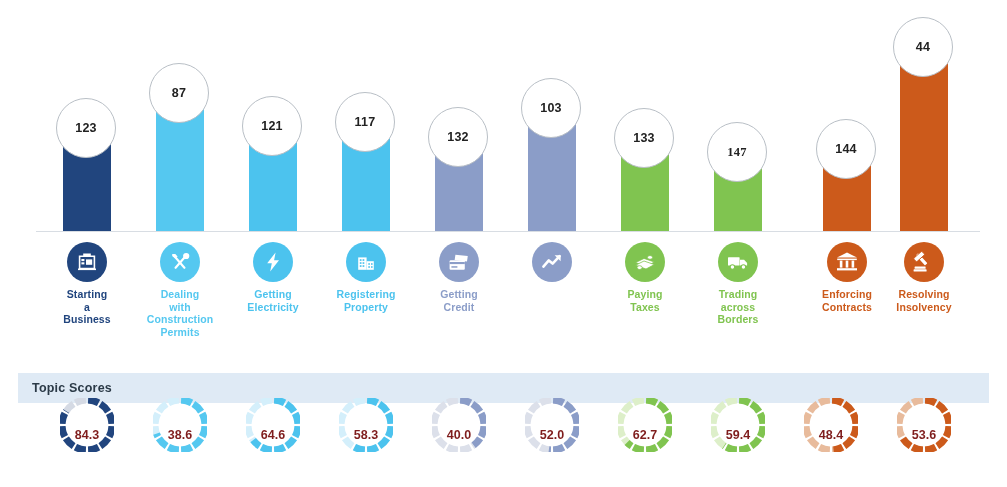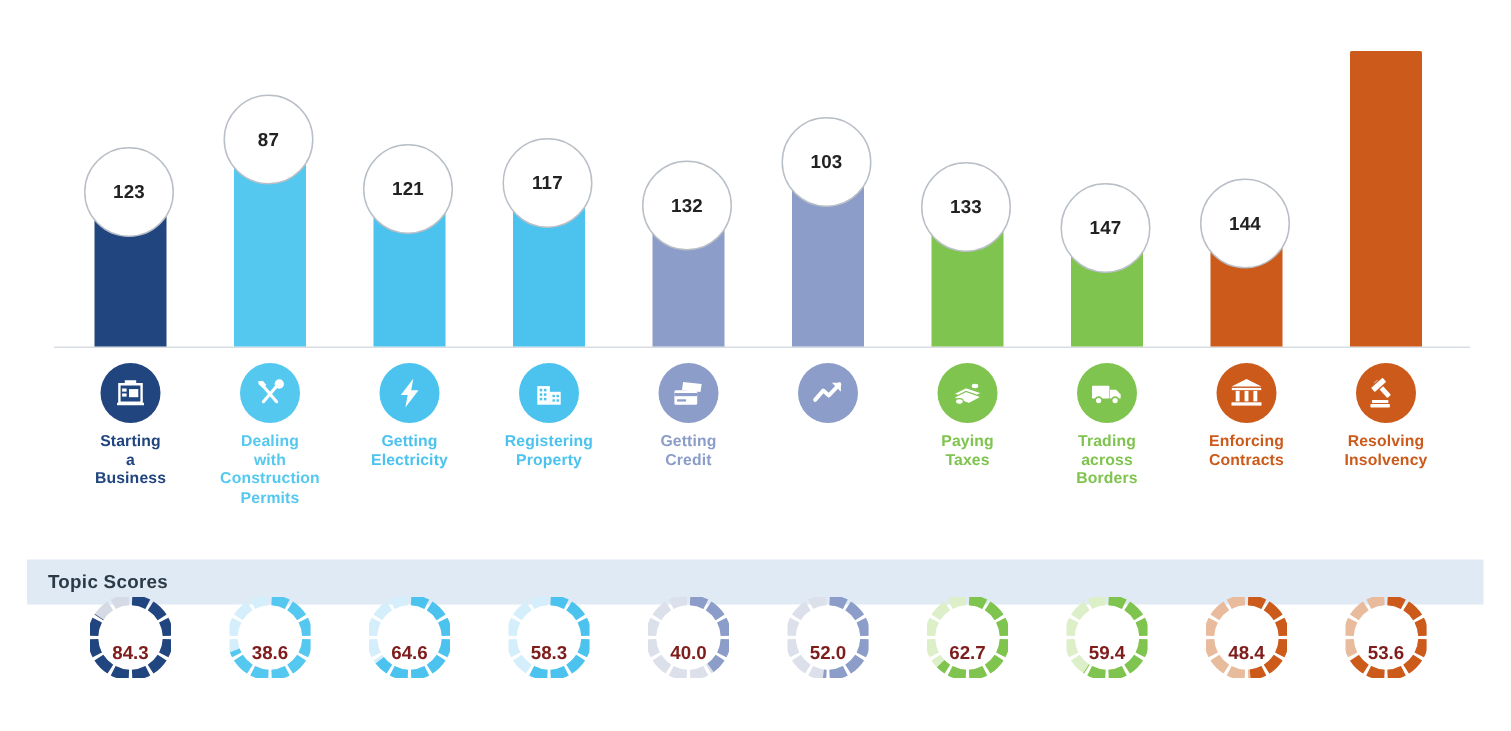--- a/index.html
+++ b/index.html
@@ -305,38 +305,38 @@
         </div>
         <div class="topic-label" style="color: rgb(128, 196, 80);">
           <div>Paying</div>
           <div>Taxes</div>
         </div>
       </div>
       <div class="topic-col" style="left: 691px;">
         <div class="bar-area">
           <div class="bar" style="height: 92px; background: rgb(128, 196, 80);"></div>
         </div>
-        <div class="bubble" style="top: 122px;">
+        <div class="bubble" style="top: 122px; font-family: Liberation Serif, serif;">
           <span>147</span>
         </div>
         <div class="icon-wrap" style="background: rgb(128, 196, 80);">
           <svg width="24" height="24" viewBox="0 0 24 24">
             <rect x="2" y="7.2" width="11.6" height="8.4" rx="0.6" fill="#fff"></rect>
             <path fill="#fff" d="M14 9.8h4.1l3 3.2v2.6H14z"></path>
             <circle cx="6.4" cy="17" r="2.3" fill="#fff" stroke="#80c450" stroke-width="1.1"></circle>
             <circle cx="17.4" cy="17" r="2.3" fill="#fff" stroke="#80c450" stroke-width="1.1"></circle>
           </svg>
         </div>
         <div class="topic-label" style="color: rgb(128, 196, 80);">
           <div>Trading</div>
           <div>across</div>
           <div>Borders</div>
         </div>
       </div>
-      <div class="topic-col" style="left: 784px;">
+      <div class="topic-col" style="left: 800px;">
         <div class="bar-area">
           <div class="bar" style="height: 95px; background: rgb(204, 90, 27);"></div>
         </div>
         <div class="bubble" style="top: 119px;">
           <span>144</span>
         </div>
         <div class="icon-wrap" style="background: rgb(204, 90, 27);">
           <svg width="24" height="24" viewBox="0 0 24 24">
             <path fill="#fff" d="M12 2.6 L22 7.6 L2 7.6z"></path>
             <rect x="2.2" y="8.6" width="19.6" height="1.5" fill="#fff"></rect>
@@ -349,20 +349,23 @@
           </svg>
         </div>
         <div class="topic-label" style="color: rgb(204, 90, 27);">
           <div>Enforcing</div>
           <div>Contracts</div>
         </div>
       </div>
       <div class="topic-col" style="left: 877px;">
         <div class="bar-area">
           <div class="bar" style="height: 197px; background: rgb(204, 90, 27);"></div>
+        </div>
+        <div class="bubble" style="top: 17px;">
+          <span>44</span>
         </div>
         <div class="icon-wrap" style="background: rgb(204, 90, 27);">
           <svg width="24" height="24" viewBox="0 0 24 24">
             <g transform="rotate(-42 12 12)">
               <rect x="10.4" y="1.6" width="3.2" height="13.6" rx="0.6" fill="#fff"></rect>
               <rect x="6.4" y="2.4" width="11.2" height="4.6" rx="1" fill="#fff" stroke="#cc5a1b" stroke-width="0.9"></rect>
             </g>
             <rect x="2.6" y="16.6" width="11" height="2.1" rx="0.5" fill="#fff"></rect>
             <rect x="1.6" y="19.3" width="13" height="2.3" rx="0.6" fill="#fff"></rect>
           </svg>

